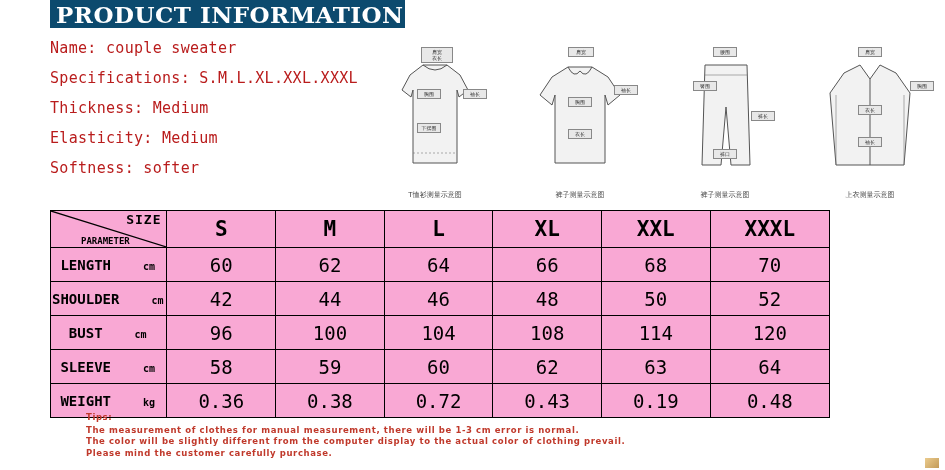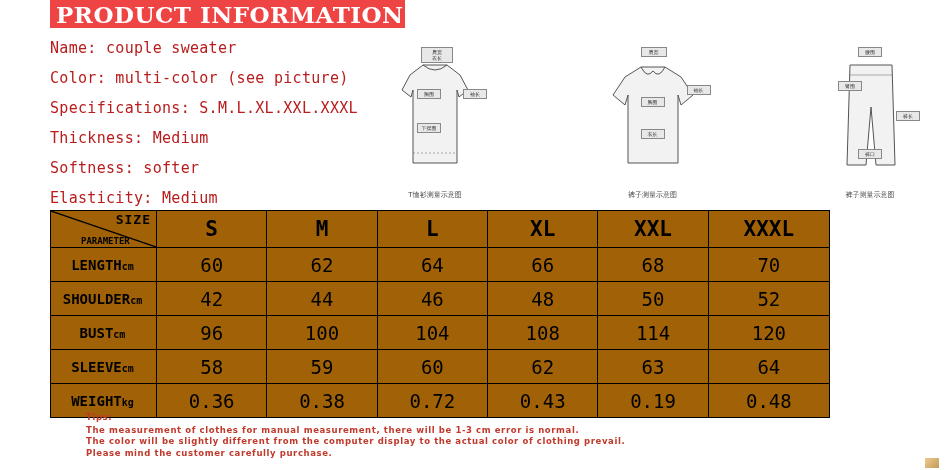--- a/index.html
+++ b/index.html
@@ -20,21 +20,21 @@
     height: 470px;
   }
 
   
   .header-banner {
     position: absolute;
     left: 50px;
     top: 0px;
     width: 355px;
     height: 28px;
-    background: #ef4444;
+    background: #0c4a6e;
     color: #ffffff;
     font-family: "DejaVu Serif", serif;
     font-weight: bold;
     font-size: 23px;
     letter-spacing: 0.5px;
     display: flex;
     align-items: center;
     padding-left: 6px;
     box-sizing: border-box;
   }
@@ -97,21 +97,21 @@
     white-space: pre-line;
   }
 
   
   table.size-table {
     position: absolute;
     left: 50px;
     top: 210px;
     border-collapse: collapse;
     width: 780px;
-    background: #a16207;
+    background: #f9a8d4;
   }
   table.size-table td, table.size-table th {
     border: 1px solid #000000;
     text-align: center;
     font-family: "DejaVu Sans Mono", monospace;
   }
   .corner-cell {
     width: 105px;
     height: 34px;
     position: relative;
@@ -146,20 +146,21 @@
   td.row-label {
     font-size: 14px;
     font-weight: bold;
     text-align: right;
     padding-right: 3px;
     height: 31px;
   }
   td.row-label .unit {
     font-size: 10px;
     font-weight: bold;
+    padding-left: 32px;
   }
   td.val {
     font-size: 19px;
     height: 31px;
   }
 
   
   .tips {
     position: absolute;
     left: 50px;
@@ -188,25 +189,24 @@
 </style>
 </head>
 <body>
 
 <div class="page">
 
   <div class="header-banner">PRODUCT INFORMATION</div>
 
   <div class="spec-list">
     <div class="spec-row">Name: couple sweater</div>
-    <div class="spec-row">Color: multi-color (see picture)</div>
     <div class="spec-row">Specifications: S.M.L.XL.XXL.XXXL</div>
     <div class="spec-row">Thickness: Medium</div>
+    <div class="spec-row">Elasticity: Medium</div>
     <div class="spec-row">Softness: softer</div>
-    <div class="spec-row">Elasticity: Medium</div>
   </div>
 
   <div class="diagrams">
 
     <div class="diagram">
       <svg width="140" height="145" viewBox="0 0 140 145">
         <path d="M45 30 L58 20 L82 20 L95 30 L103 45 L94 52 L92 45 L92 118 L48 118 L48 45 L46 52 L37 45 Z" fill="#f2f2f2" stroke="#555555" stroke-width="1"></path>
         <path d="M58 20 Q70 30 82 20" fill="none" stroke="#555555" stroke-width="1"></path>
         <line x1="48" y1="108" x2="92" y2="108" stroke="#777777" stroke-width="0.6" stroke-dasharray="2,2"></line>
       </svg>
@@ -235,20 +235,33 @@
         <path d="M50 20 L92 20 L95 120 L76 120 L71 62 L66 120 L47 120 Z" fill="#f2f2f2" stroke="#555555" stroke-width="1"></path>
         <line x1="50" y1="30" x2="92" y2="30" stroke="#777777" stroke-width="0.6"></line>
       </svg>
       <div class="dim-box" style="left:58px; top:2px; width:20px;">腰围</div>
       <div class="dim-box" style="left:38px; top:36px; width:20px;">臀围</div>
       <div class="dim-box" style="left:96px; top:66px; width:20px;">裤长</div>
       <div class="dim-box" style="left:58px; top:104px; width:20px;">裤口</div>
       <div class="diagram-caption">裤子测量示意图</div>
     </div>
 
+    <div class="diagram">
+      <svg width="140" height="145" viewBox="0 0 140 145">
+        <path d="M44 28 L60 20 L70 34 L80 20 L96 28 L110 48 L104 120 L36 120 L30 48 Z" fill="#f2f2f2" stroke="#555555" stroke-width="1"></path>
+        <line x1="70" y1="34" x2="70" y2="120" stroke="#555555" stroke-width="1"></line>
+        <line x1="36" y1="50" x2="36" y2="120" stroke="#777777" stroke-width="0.6"></line>
+        <line x1="104" y1="50" x2="104" y2="120" stroke="#777777" stroke-width="0.6"></line>
+      </svg>
+      <div class="dim-box" style="left:58px; top:2px; width:20px;">肩宽</div>
+      <div class="dim-box" style="left:110px; top:36px; width:20px;">胸围</div>
+      <div class="dim-box" style="left:58px; top:60px; width:20px;">衣长</div>
+      <div class="dim-box" style="left:58px; top:92px; width:20px;">袖长</div>
+      <div class="diagram-caption">上衣测量示意图</div>
+    </div>
 
   </div>
 
   <table class="size-table">
     <thead>
       <tr>
         <th class="corner-cell">
           <svg class="slash" viewBox="0 0 105 34" preserveAspectRatio="none">
             <line x1="0" y1="0" x2="105" y2="34" stroke="#000000" stroke-width="1.2"></line>
           </svg>

